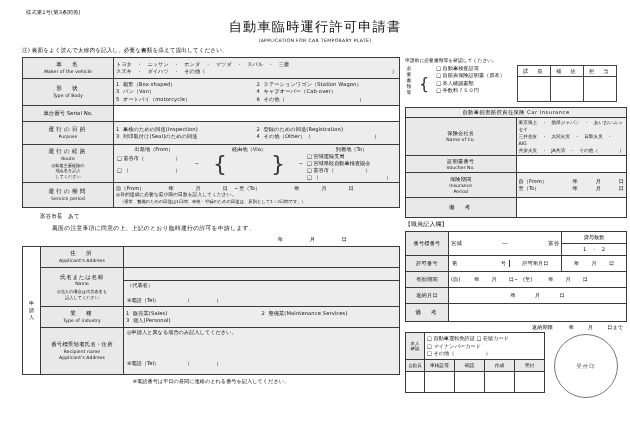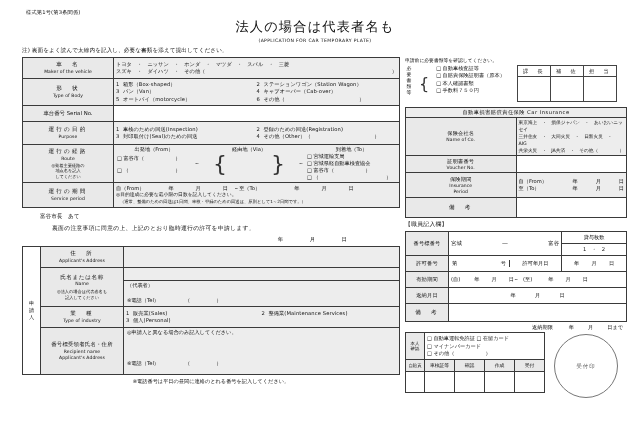--- a/index.html
+++ b/index.html
@@ -70,21 +70,21 @@
   .bigbrace{font-size:22px;line-height:.9;color:#333;}
 </style>
 </head>
 <body>
 
 <div class="page">
 
   <div class="form-no">様式第1号(第3条関係)</div>
 
   <div class="title-wrap">
-    <div class="title-ja">法人の場合は代表者名も</div>
+    <div class="title-ja">自動車臨時運行許可申請書</div>
     <div class="title-en">(APPLICATION FOR CAR TEMPORARY PLATE)</div>
   </div>
 
   <div class="note-line">注) 裏面をよく読んで太線内を記入し、必要な書類を添えて提出してください。</div>
 
   <div class="cols">
 
     <div class="colL">
 
       <table class="tbl outer" style="width:378px;">

